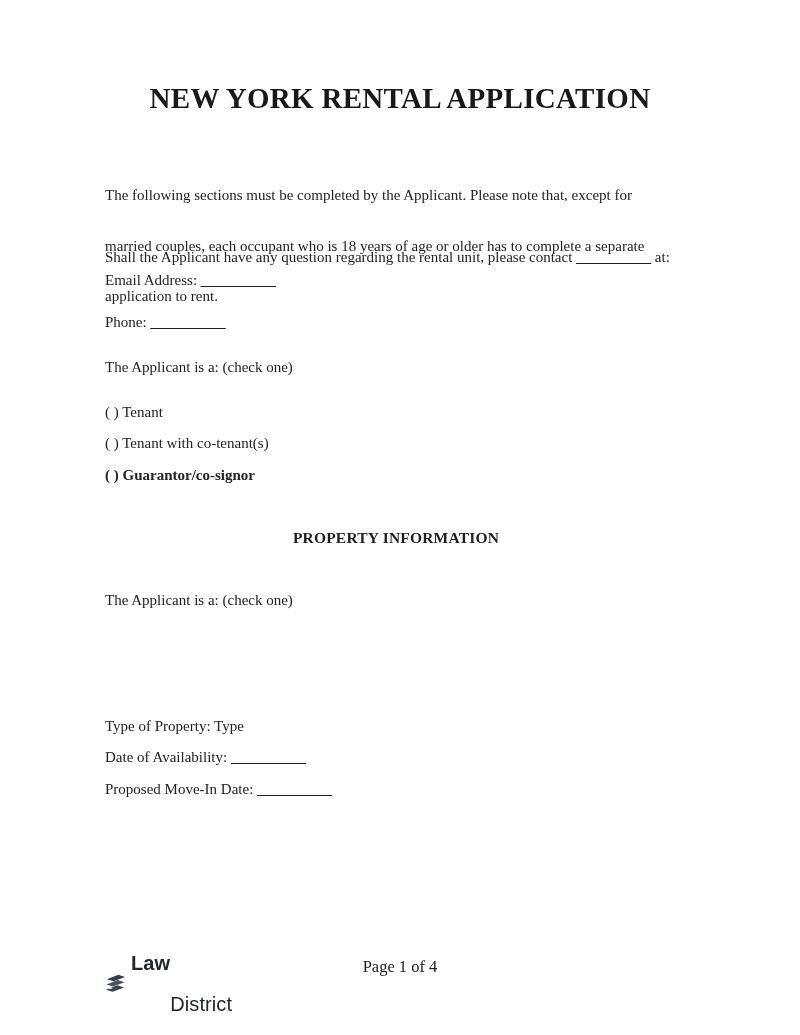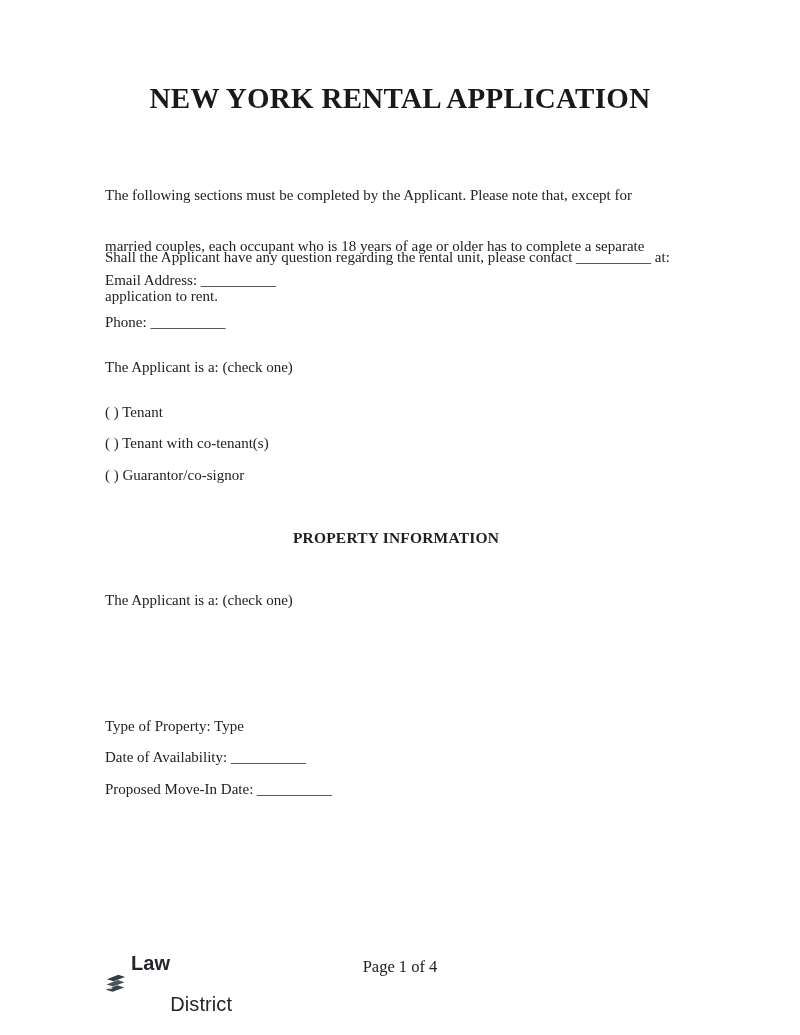--- a/index.html
+++ b/index.html
@@ -38,38 +38,38 @@
   .contact-block {
     top: 246px;
     left: 105px;
     line-height: 23px;
   }
   .contact-block .line { white-space: nowrap; }
   .phone-line { top: 314px; left: 105px; white-space: nowrap; }
   .prompt-1 { top: 359px; left: 105px; white-space: nowrap; }
   .opt-1 { top: 404px; left: 105px; white-space: nowrap; }
   .opt-2 { top: 435px; left: 105px; white-space: nowrap; }
-  .opt-3 { top: 467px; left: 105px; white-space: nowrap; }
+  .opt-3 { top: 467px; left: 105px; white-space: nowrap; font-weight: bold; }
   .section-heading {
     top: 529px;
     left: 0;
     width: 792px;
     text-align: center;
     font-weight: bold;
     font-size: 15.5px;
     letter-spacing: 0.2px;
     color: #1f1f1f;
     white-space: nowrap;
   }
   .prompt-2 { top: 592px; left: 105px; white-space: nowrap; }
   .address-line { top: 652px; left: 105px; white-space: nowrap; color: #2a2a2a; }
   .field-1 { top: 718px; left: 105px; white-space: nowrap; }
   .field-2 { top: 749px; left: 105px; white-space: nowrap; }
   .field-3 { top: 781px; left: 105px; white-space: nowrap; }
-  .blank { letter-spacing: 0; }
+  .blank { letter-spacing: 0; text-decoration: underline; }
   .footer-logo {
     top: 952px;
     left: 104px;
     display: flex;
     align-items: center;
     gap: 4px;
   }
   .logo-text {
     font-family: "Liberation Sans", sans-serif;
     font-size: 20px;

